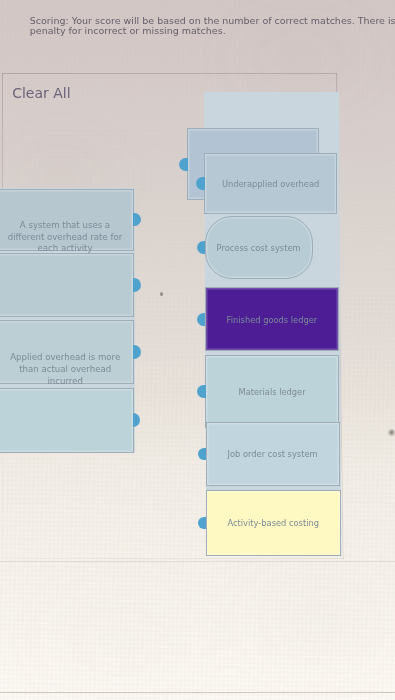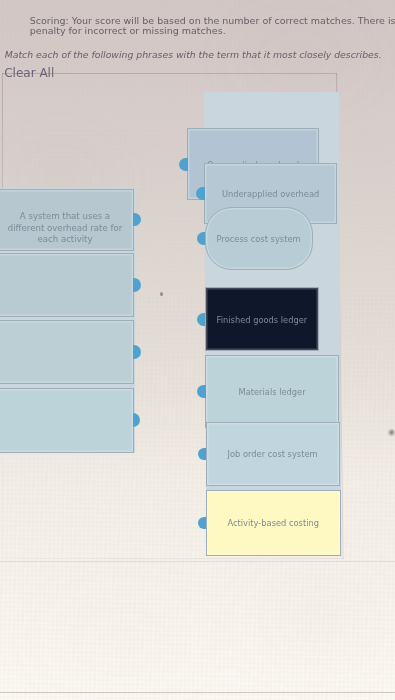--- a/index.html
+++ b/index.html
@@ -46,88 +46,88 @@
   .panel .edge{position:absolute;}
   .panel .edge.top{left:0;top:0;width:335px;height:1px;
       background:linear-gradient(90deg,rgba(150,133,139,.50),rgba(150,133,139,.42));}
   .panel .edge.bottom{left:0;bottom:0;width:342px;height:1px;
       background:linear-gradient(90deg,rgba(150,140,132,.06),rgba(150,140,132,.16));}
   .panel .edge.leftb{left:0;top:0;width:1px;height:485px;
       background:linear-gradient(180deg,rgba(150,133,139,.48) 0%,rgba(150,135,135,.34) 24%,rgba(150,140,132,.14) 60%,rgba(150,140,132,.05) 82%,rgba(150,140,132,.03) 100%);}
   .panel .edge.rightb{right:-0.5px;top:0;width:1px;height:486px;
       transform:skewX(0.78deg);transform-origin:top center;
       background:linear-gradient(180deg,rgba(150,133,139,.44) 0%,rgba(150,135,135,.36) 35%,rgba(150,140,132,.26) 70%,rgba(150,140,132,.20) 100%);}
-  .clearall{position:absolute;left:4.2px;top:66px;font-size:12px;color:#6b6478;}
+  .clearall{position:absolute;left:4.2px;top:85px;font-size:14px;color:#6b6478;padding-left:8px;}
 
   .card{position:absolute;box-sizing:border-box;border:1px solid #9fadb8;
         display:flex;align-items:center;justify-content:center;text-align:center;
         color:#7c8b98;font-size:8.3px;line-height:11.4px;
         box-shadow:inset 0 0 0 1.5px rgba(255,255,255,.22);}
   .card.r{background:#b4c7d5;}
   .card.l{background:#b9cad3;font-size:8.6px;line-height:11.8px;}
-  .card.l > span{display:block;width:123px;position:relative;top:9px;}
+  .card.l > span{display:block;width:123px;position:relative;top:18px;}
   .card.r > span{display:block;width:118px;position:relative;top:1px;}
   .knob{position:absolute;background:#4fa2ce;}
   .knob.left{left:-9.0px;top:50%;width:8.6px;height:12.6px;margin-top:-6.3px;
              border-radius:9px 0 0 9px;}
   .knob.right{right:-7.6px;top:50%;width:7.8px;height:13.6px;margin-top:-6.8px;
               border-radius:0 9px 9px 0;}
 </style>
 </head>
 <body>
 
 <div id="page">
   <div id="blurlayer">
   <div class="bg"></div>
   <div class="hline a"></div>
   <div class="hline b"></div>
   <div class="texture"></div>
   <div class="blotch"></div>
   <div class="speck s1"></div>
   <div class="speck s2"></div>
   <div class="intro">Scoring: Your score will be based on the number of correct matches. There is no penalty for incorrect or missing matches.</div>
-  <div class="intro2">Match each of the following phrases with the term that it most closely describes.</div>
   <div class="panel">
     <div class="edge top"></div>
     <div class="edge bottom"></div>
     <div class="edge leftb"></div>
     <div class="edge rightb"></div>
   </div>
   <div class="clearall">Clear All</div>
   <div class="colbg left"></div>
   <div id="left-col">
         <div class="card l" style="left: -4px; top: 188.5px; width: 138px; height: 62.1px; background: rgb(183, 199, 208);">
           <span>A system that uses a different overhead rate for each activity</span>
           <div class="knob right"></div>
         </div>
         <div class="card l" style="left: -3.8px; top: 253.3px; width: 137.9px; height: 63.4px; background: rgb(185, 203, 210);">
           <div class="knob right"></div>
         </div>
         <div class="card l" style="left: -3.6px; top: 319.5px; width: 137.6px; height: 64.9px; background: rgb(188, 207, 212);">
+          <span>Applied overhead is more than actual overhead incurred</span>
           <div class="knob right"></div>
         </div>
         <div class="card l" style="left: -3.4px; top: 387.6px; width: 137.2px; height: 65px; background: rgb(188, 211, 217);">
           <div class="knob right"></div>
         </div>
       </div>
   <div class="colbg right"></div>
   <div id="right-col">
         <div class="card r" style="left: 187px; top: 92.3px; width: 132.2px; height: 72px; background: rgb(178, 196, 211); margin-top: 36px;">
           <span>Overapplied overhead</span>
           <div class="knob left"></div>
         </div>
-        <div class="card r" style="left: 204.3px; top: 163px; width: 132.6px; height: 61.3px; background: rgb(181, 200, 212);">
+        <div class="card r" style="left: 204.3px; top: 153px; width: 132.6px; height: 61.3px; background: rgb(181, 200, 212);">
           <span>Underapplied overhead</span>
           <div class="knob left"></div>
         </div>
-        <div class="card r" style="left: 204.6px; top: 207px; width: 108px; height: 62.5px; background: rgb(184, 204, 213); border-radius: 27px;">
+        <div class="card r" style="left: 204.6px; top: 216px; width: 108px; height: 62.5px; background: rgb(184, 204, 213); border-radius: 27px;">
           <span>Process cost system</span>
           <div class="knob left"></div>
         </div>
-        <div class="card r" style="left: 204.9px; top: 287.2px; width: 114px; height: 64.2px; background: #0f172a;">
+        <div class="card r" style="left: 204.9px; top: 287.2px; width: 134px; height: 64.2px; background: #4c1d95;">
           <span>Finished goods ledger</span>
           <div class="knob left"></div>
         </div>
         <div class="card r" style="left: 205.2px; top: 355px; width: 133.8px; height: 73px; background: rgb(189, 211, 218);">
           <span>Materials ledger</span>
           <div class="knob left"></div>
         </div>
         <div class="card r" style="left: 205.5px; top: 422.2px; width: 134.2px; height: 63.9px; background: rgb(192, 213, 221);">
           <span>Job order cost system</span>
           <div class="knob left"></div>

